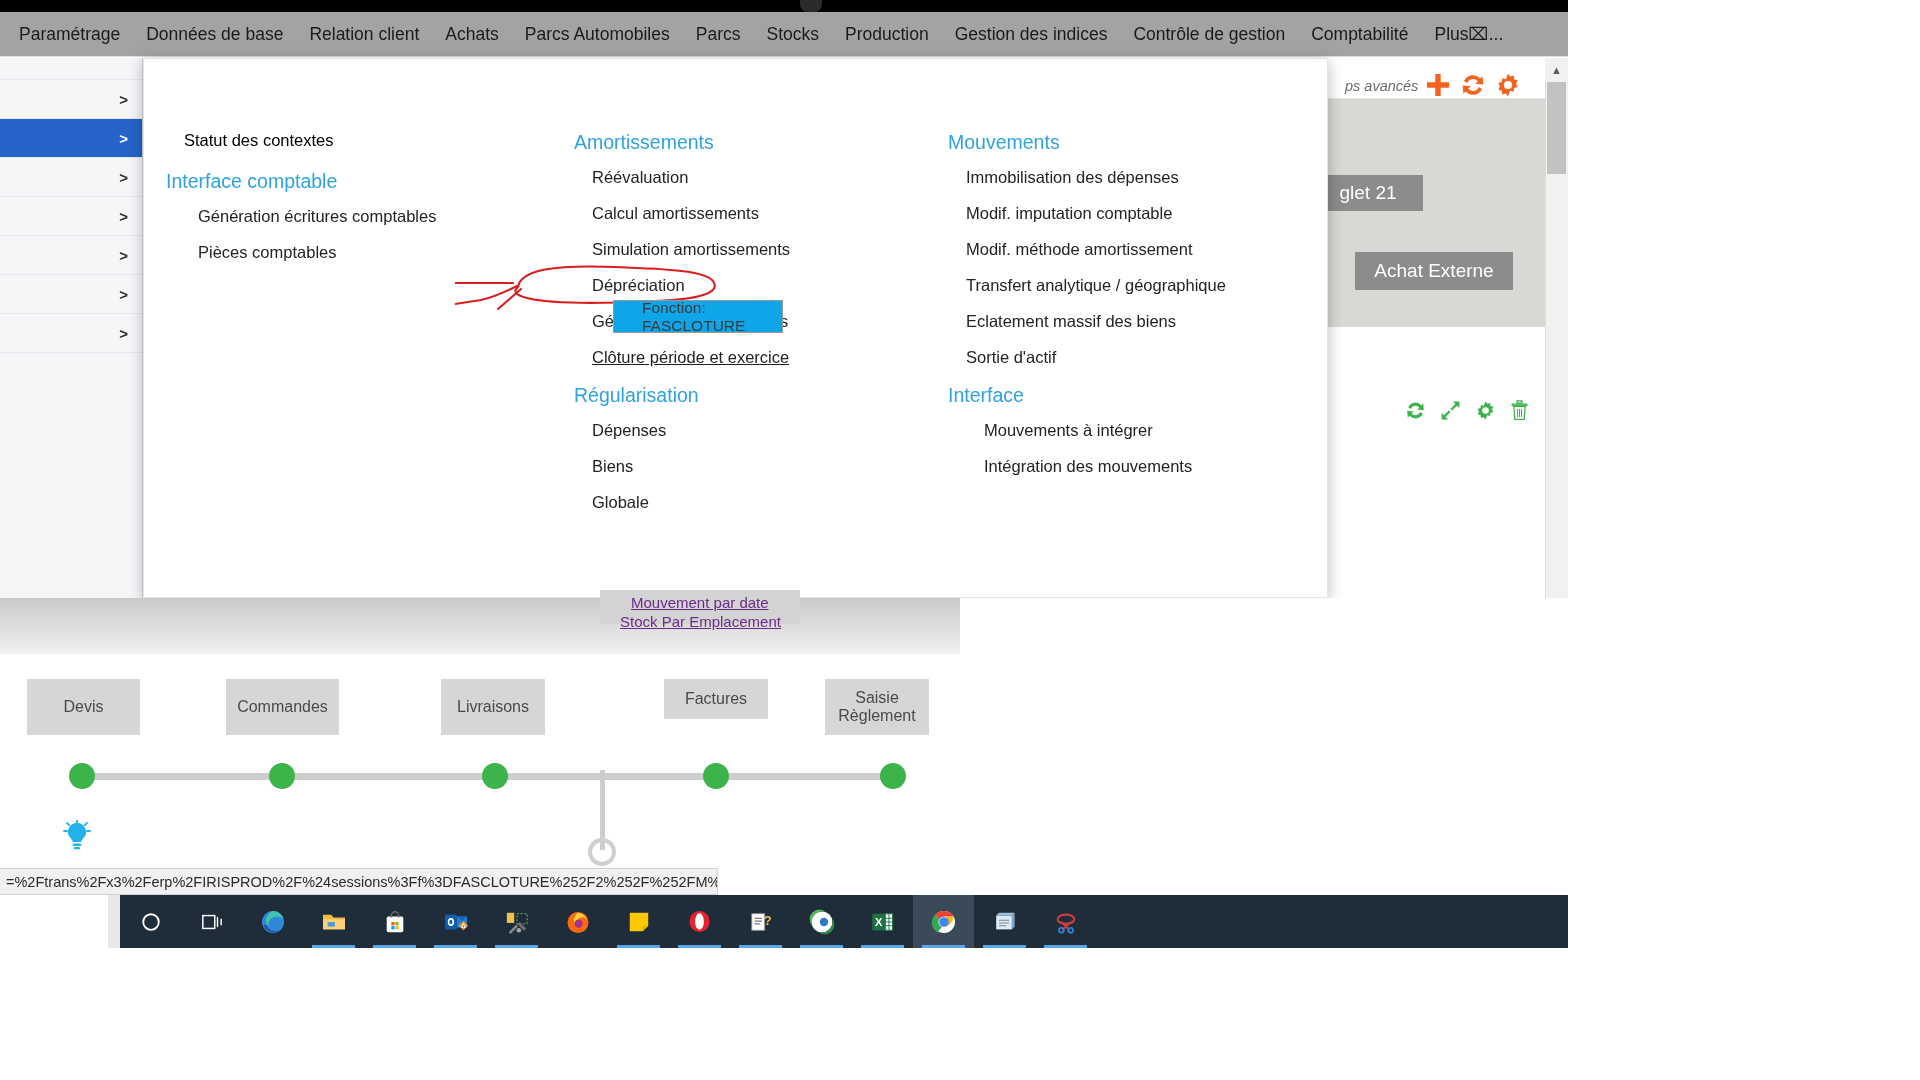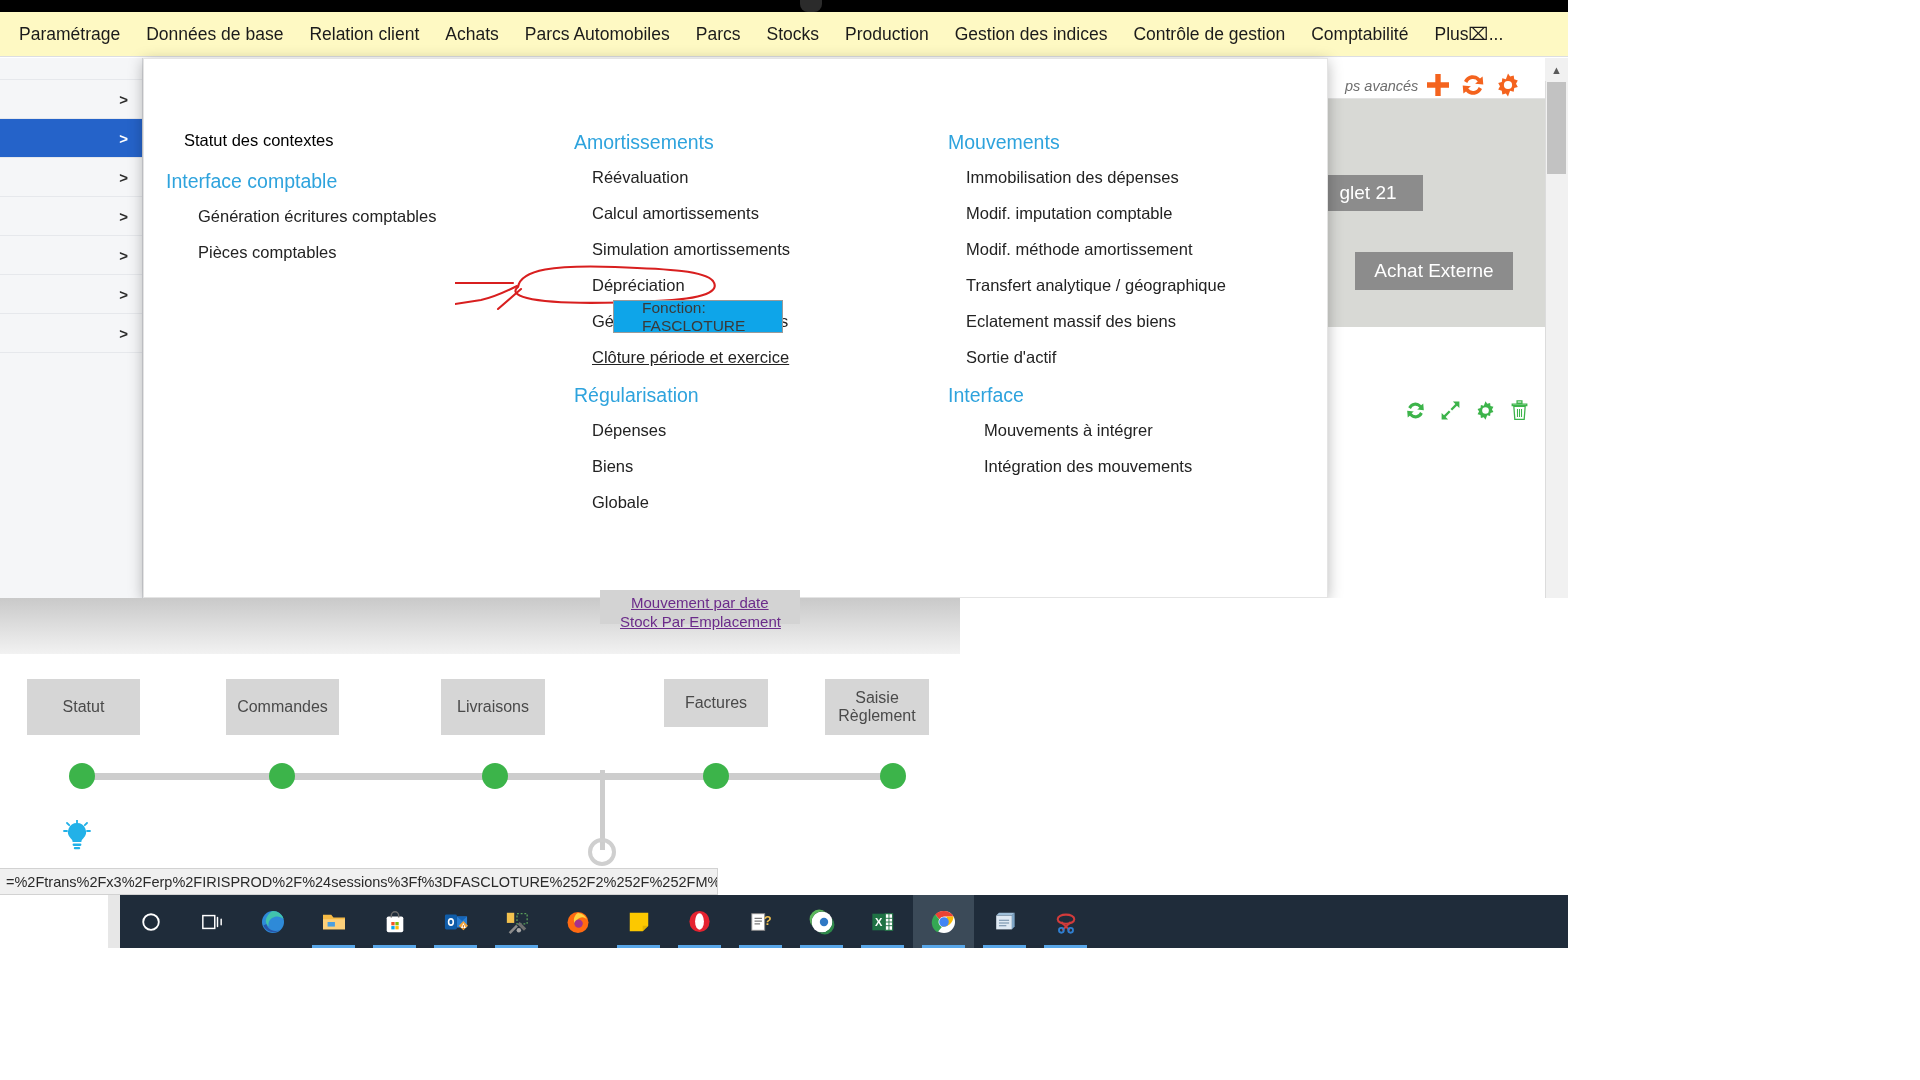--- a/index.html
+++ b/index.html
@@ -15,21 +15,21 @@
   .abs{position:absolute;}
 
   
   #chrome-strip{left:0;top:0;width:1568px;height:12px;background:#000000;}
   #chrome-nub{left:800px;top:0;width:22px;height:12px;background:#2b2b2b;border-radius:0 0 8px 8px;}
   #chrome-right-fill{left:1568px;top:0;width:352px;height:12px;background:#ffffff;}
 
   
   #menubar{
     left:0;top:12px;width:1568px;height:45px;
-    background:#fef9c3;
+    background:#a3a3a3;
     border-bottom:1px solid #dcdee2;
     display:flex;align-items:center;
     box-sizing:border-box;
     padding-left:6px;
   }
   .menubar-item{
     font-size:17.5px;color:#1b1b1b;
     padding:0 13px;line-height:45px;white-space:nowrap;cursor:default;
   }
 
@@ -314,24 +314,24 @@
 
 <div class="abs" id="tooltip">Fonction: FASCLOTURE</div>
 
 <div class="abs" id="lower-area"></div>
 <div class="abs" id="lower-grad"></div>
 
 <div class="abs" id="link-box"></div>
 <a class="abs plink" id="plink-1" href="#">Mouvement par date</a>
 <a class="abs plink" id="plink-2" href="#">Stock Par Emplacement</a>
 
-<div class="abs wf-box" style="left:27px;top:679px;width:113px;height:56px;">Statut</div>
+<div class="abs wf-box" style="left:27px;top:679px;width:113px;height:56px;">Devis</div>
 <div class="abs wf-box" style="left:226px;top:679px;width:113px;height:56px;">Commandes</div>
 <div class="abs wf-box" style="left:441px;top:679px;width:104px;height:56px;">Livraisons</div>
-<div class="abs wf-box" style="left:664px;top:679px;width:104px;height:48px;">Factures</div>
+<div class="abs wf-box" style="left:664px;top:679px;width:104px;height:40px;">Factures</div>
 <div class="abs wf-box" style="left:825px;top:679px;width:104px;height:56px;white-space:pre-line;">Saisie
 Règlement</div>
 
 <div class="abs" id="flow-line"></div>
 <div class="abs" id="flow-branch"></div>
 <div class="abs flow-node" style="left:69px;"></div>
 <div class="abs flow-node" style="left:269px;"></div>
 <div class="abs flow-node" style="left:482px;"></div>
 <div class="abs flow-node" style="left:703px;"></div>
 <div class="abs flow-node" style="left:880px;"></div>

